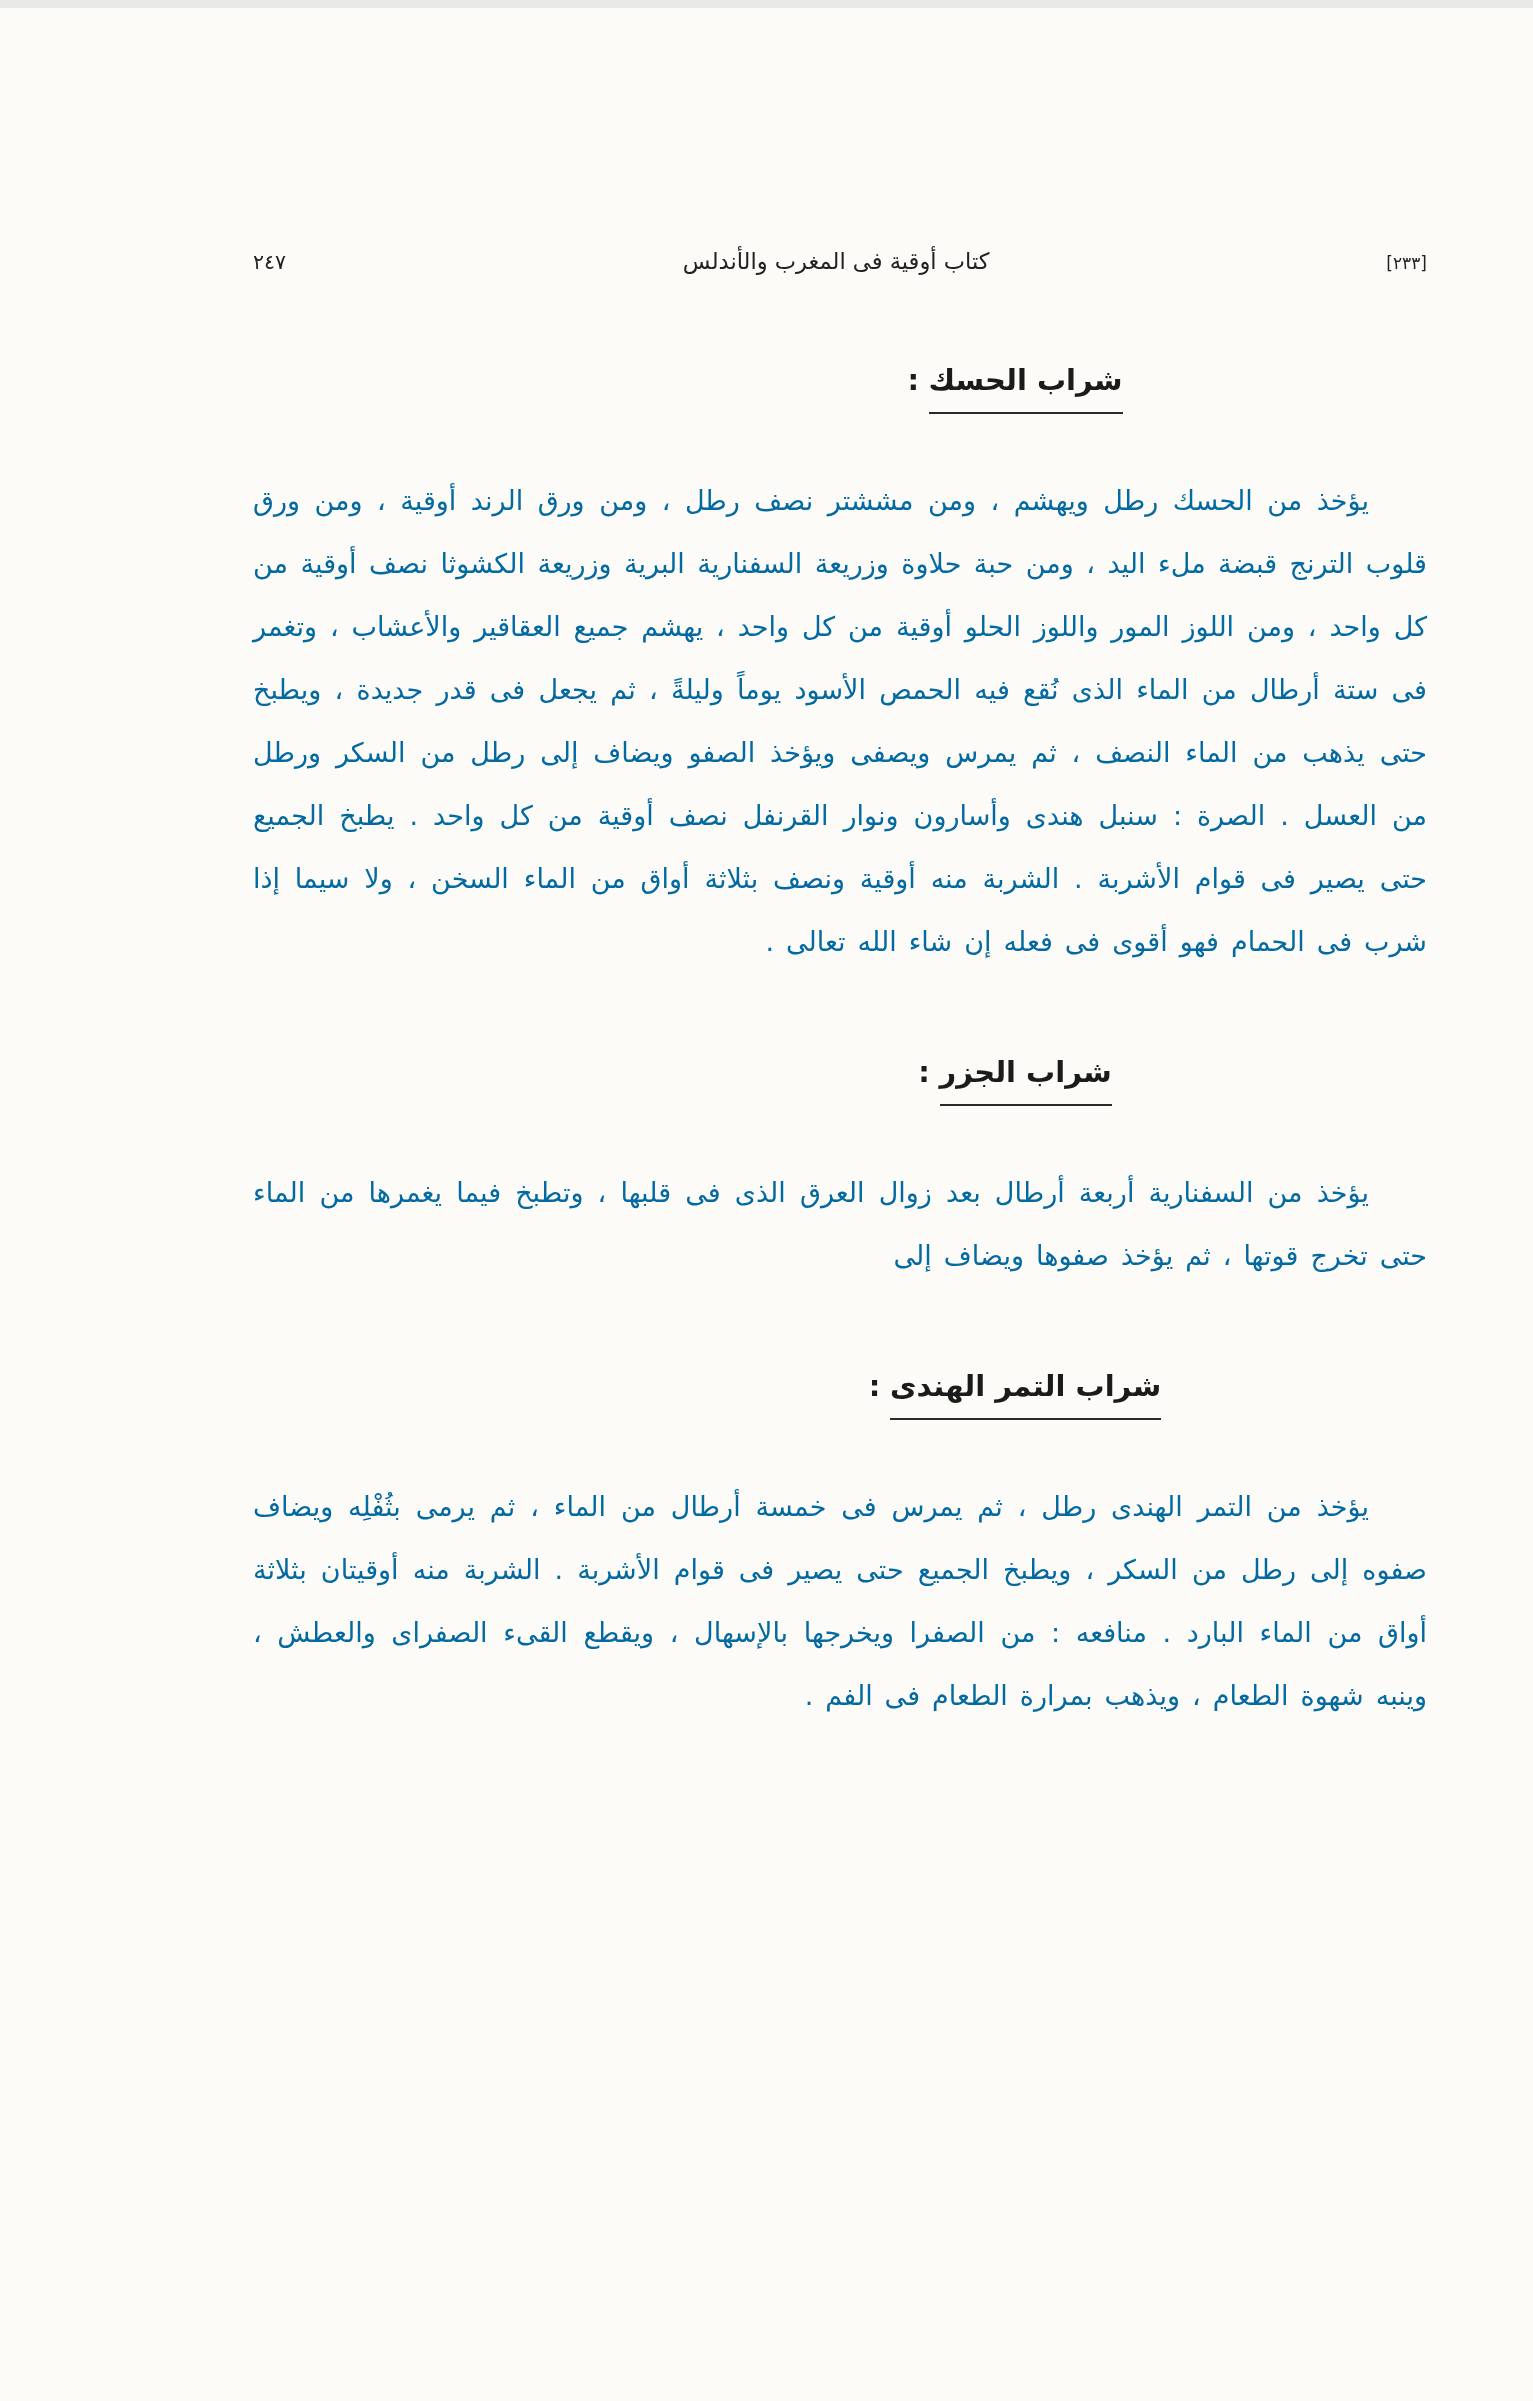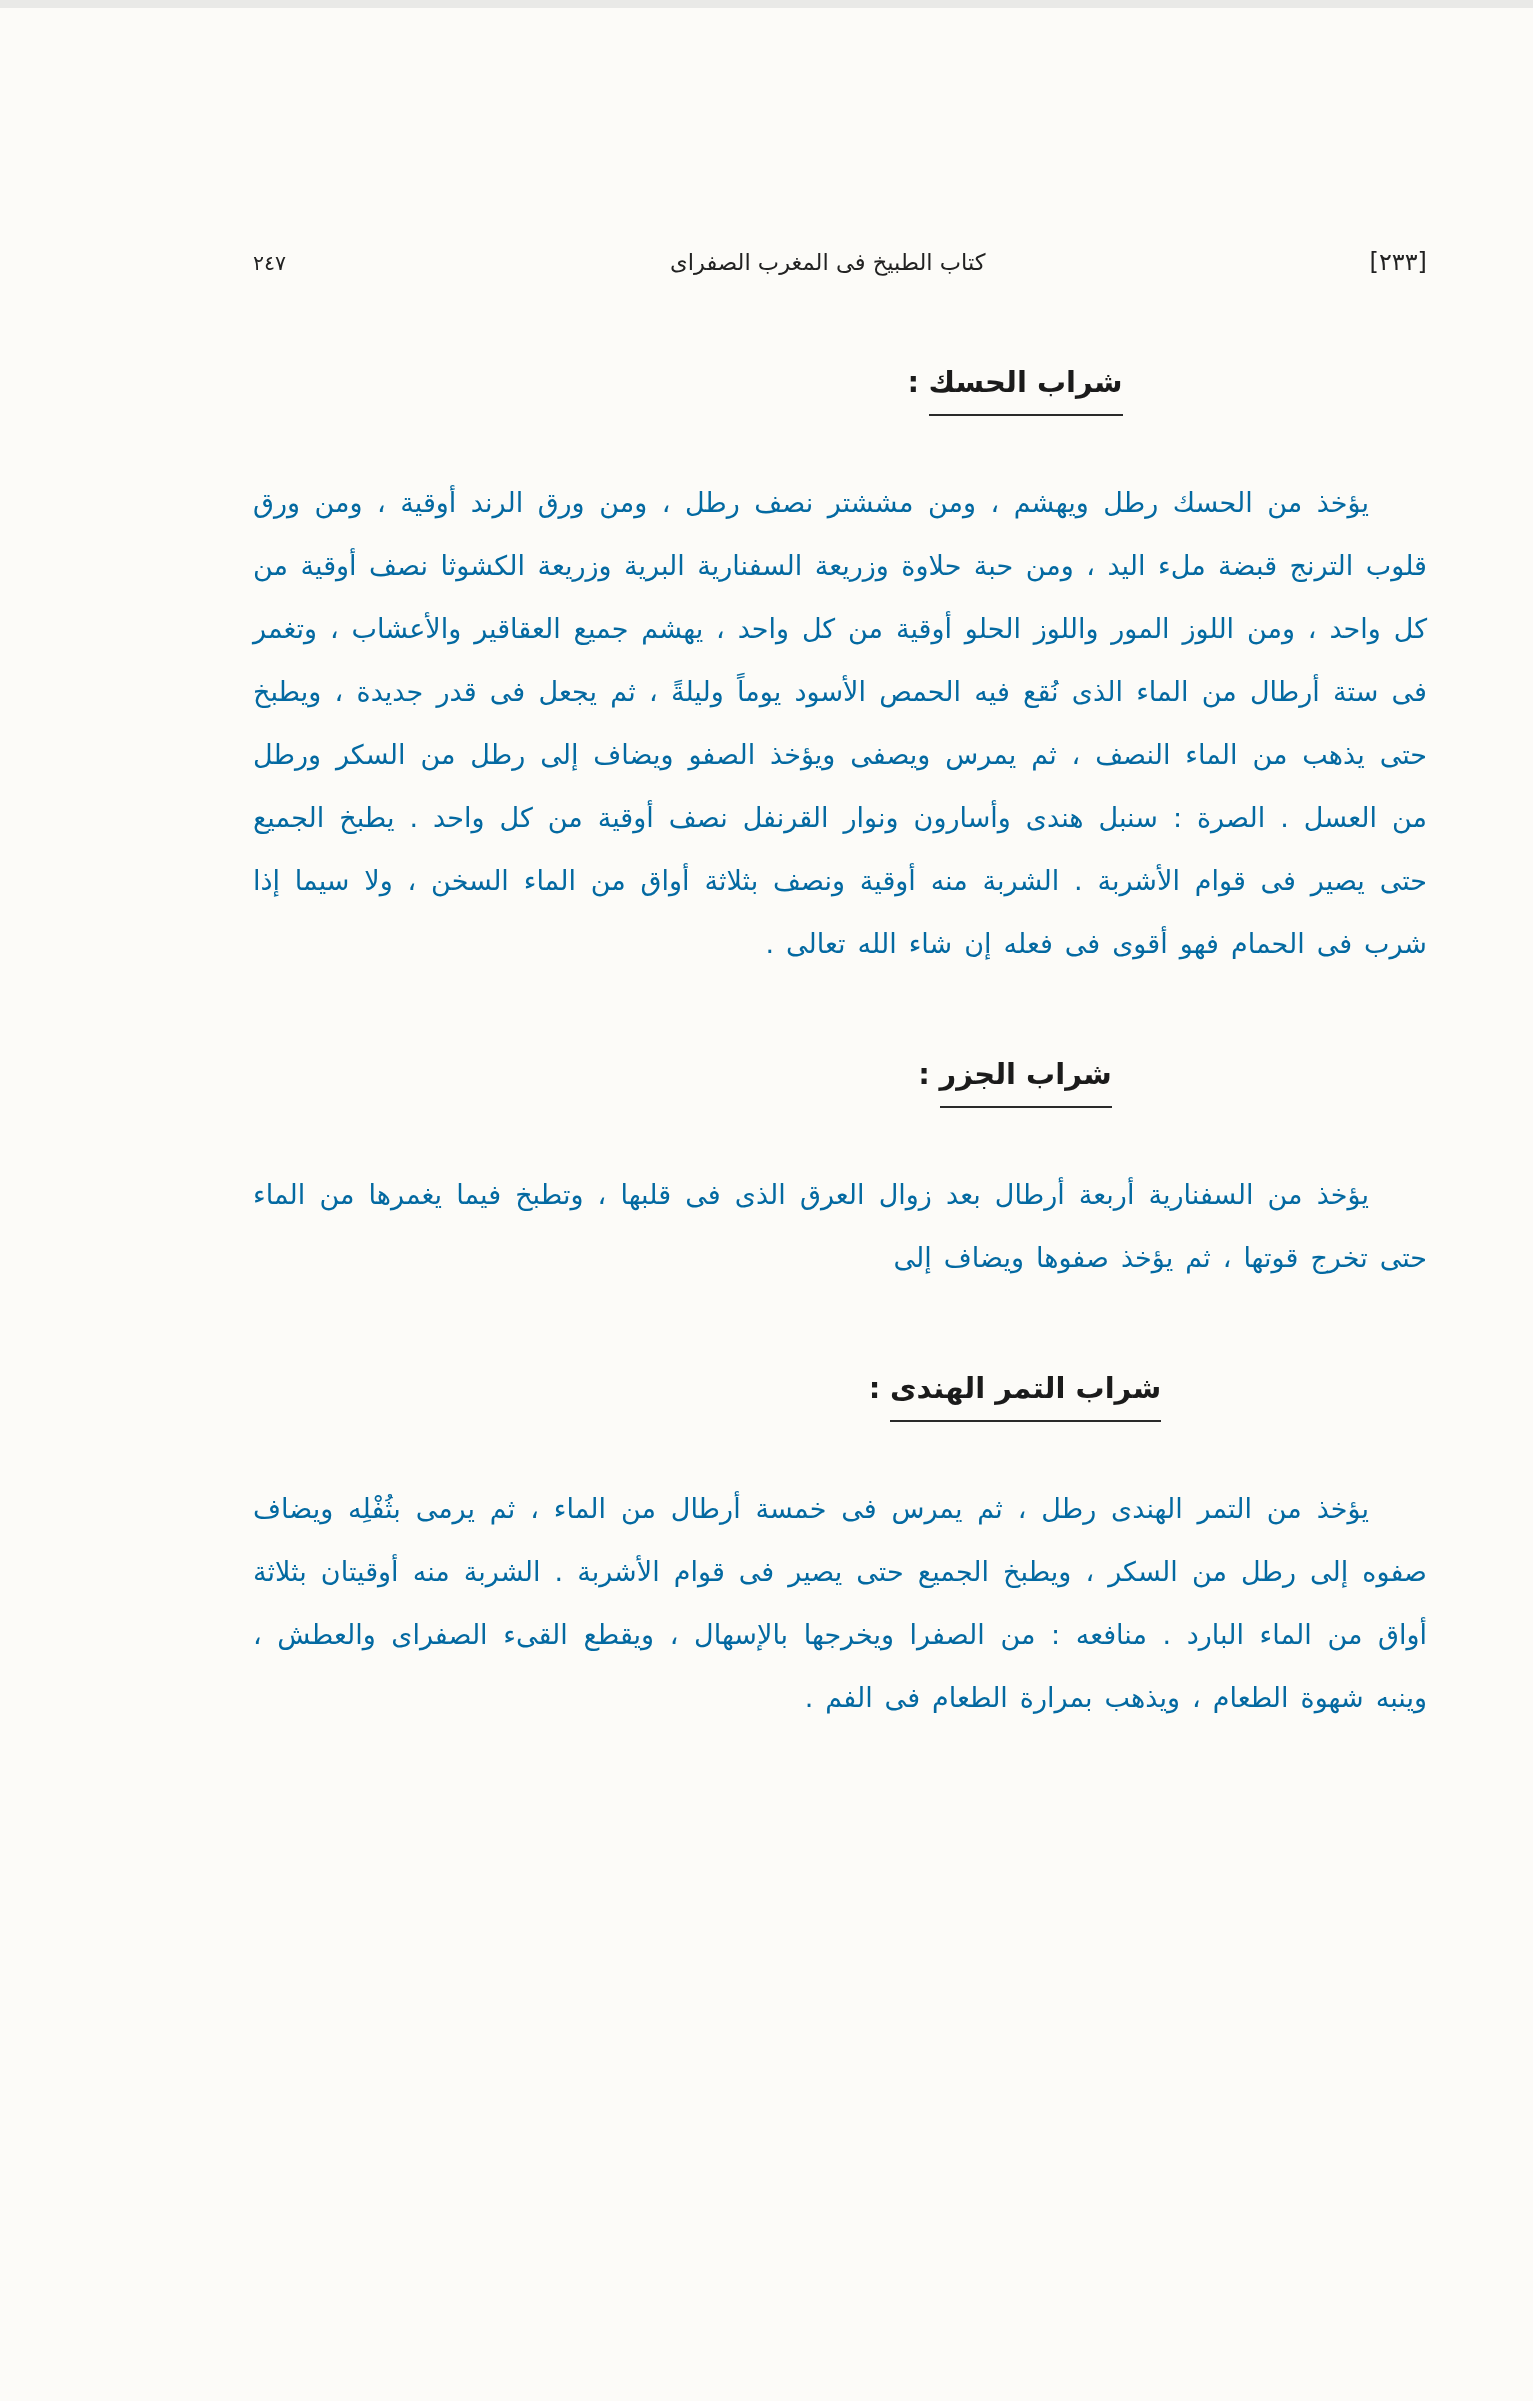--- a/index.html
+++ b/index.html
@@ -30,21 +30,21 @@
     justify-content: space-between;
     font-size: 21px;
     letter-spacing: 0.7px;
     color: #222;
   }
   .running-title {
     direction: rtl;
     font-size: 22.6px;
   }
   .folio-left { font-size: 20.5px; }
-  .folio-bracket { font-size: 24px; }
+  .folio-bracket { font-size: 17px; }
   
   .section-heading {
     direction: rtl;
     text-align: center;
     position: relative;
     left: 175px;              
     font-size: 29px;
     font-weight: 600;
     margin: 0;
     color: #1b1b1b;
@@ -74,21 +74,21 @@
 </style>
 </head>
 <body>
 
 <div class="page">
 
   <div class="content-column">
 
     <header class="page-header">
       <span class="folio-left">٢٤٧</span>
-      <span class="running-title">كتاب الطبيخ فى المغرب الصفراى</span>
+      <span class="running-title">كتاب أوقية فى المغرب والأندلس</span>
       <span class="folio-bracket">[٢٣٣]</span>
     </header>
 
     <section class="section section-1">
       <h2 class="section-heading"><span class="heading-underline">شراب الحسك</span><span class="heading-colon">:</span></h2>
       <p class="body-text">يؤخذ من الحسك رطل ويهشم ، ومن مششتر نصف رطل ، ومن ورق الرند أوقية ، ومن ورق قلوب الترنج قبضة ملء اليد ، ومن حبة حلاوة وزريعة السفنارية البرية وزريعة الكشوثا نصف أوقية من كل واحد ، ومن اللوز المور واللوز الحلو أوقية من كل واحد ، يهشم جميع العقاقير والأعشاب ، وتغمر فى ستة أرطال من الماء الذى نُقع فيه الحمص الأسود يوماً وليلةً ، ثم يجعل فى قدر جديدة ، ويطبخ حتى يذهب من الماء النصف ، ثم يمرس ويصفى ويؤخذ الصفو ويضاف إلى رطل من السكر ورطل من العسل . الصرة : سنبل هندى وأسارون ونوار القرنفل نصف أوقية من كل واحد . يطبخ الجميع حتى يصير فى قوام الأشربة . الشربة منه أوقية ونصف بثلاثة أواق من الماء السخن ، ولا سيما إذا شرب فى الحمام فهو أقوى فى فعله إن شاء الله تعالى .</p>
     </section>
 
     <section class="section section-3">
       <h2 class="section-heading"><span class="heading-underline">شراب الجزر</span><span class="heading-colon">:</span></h2>

